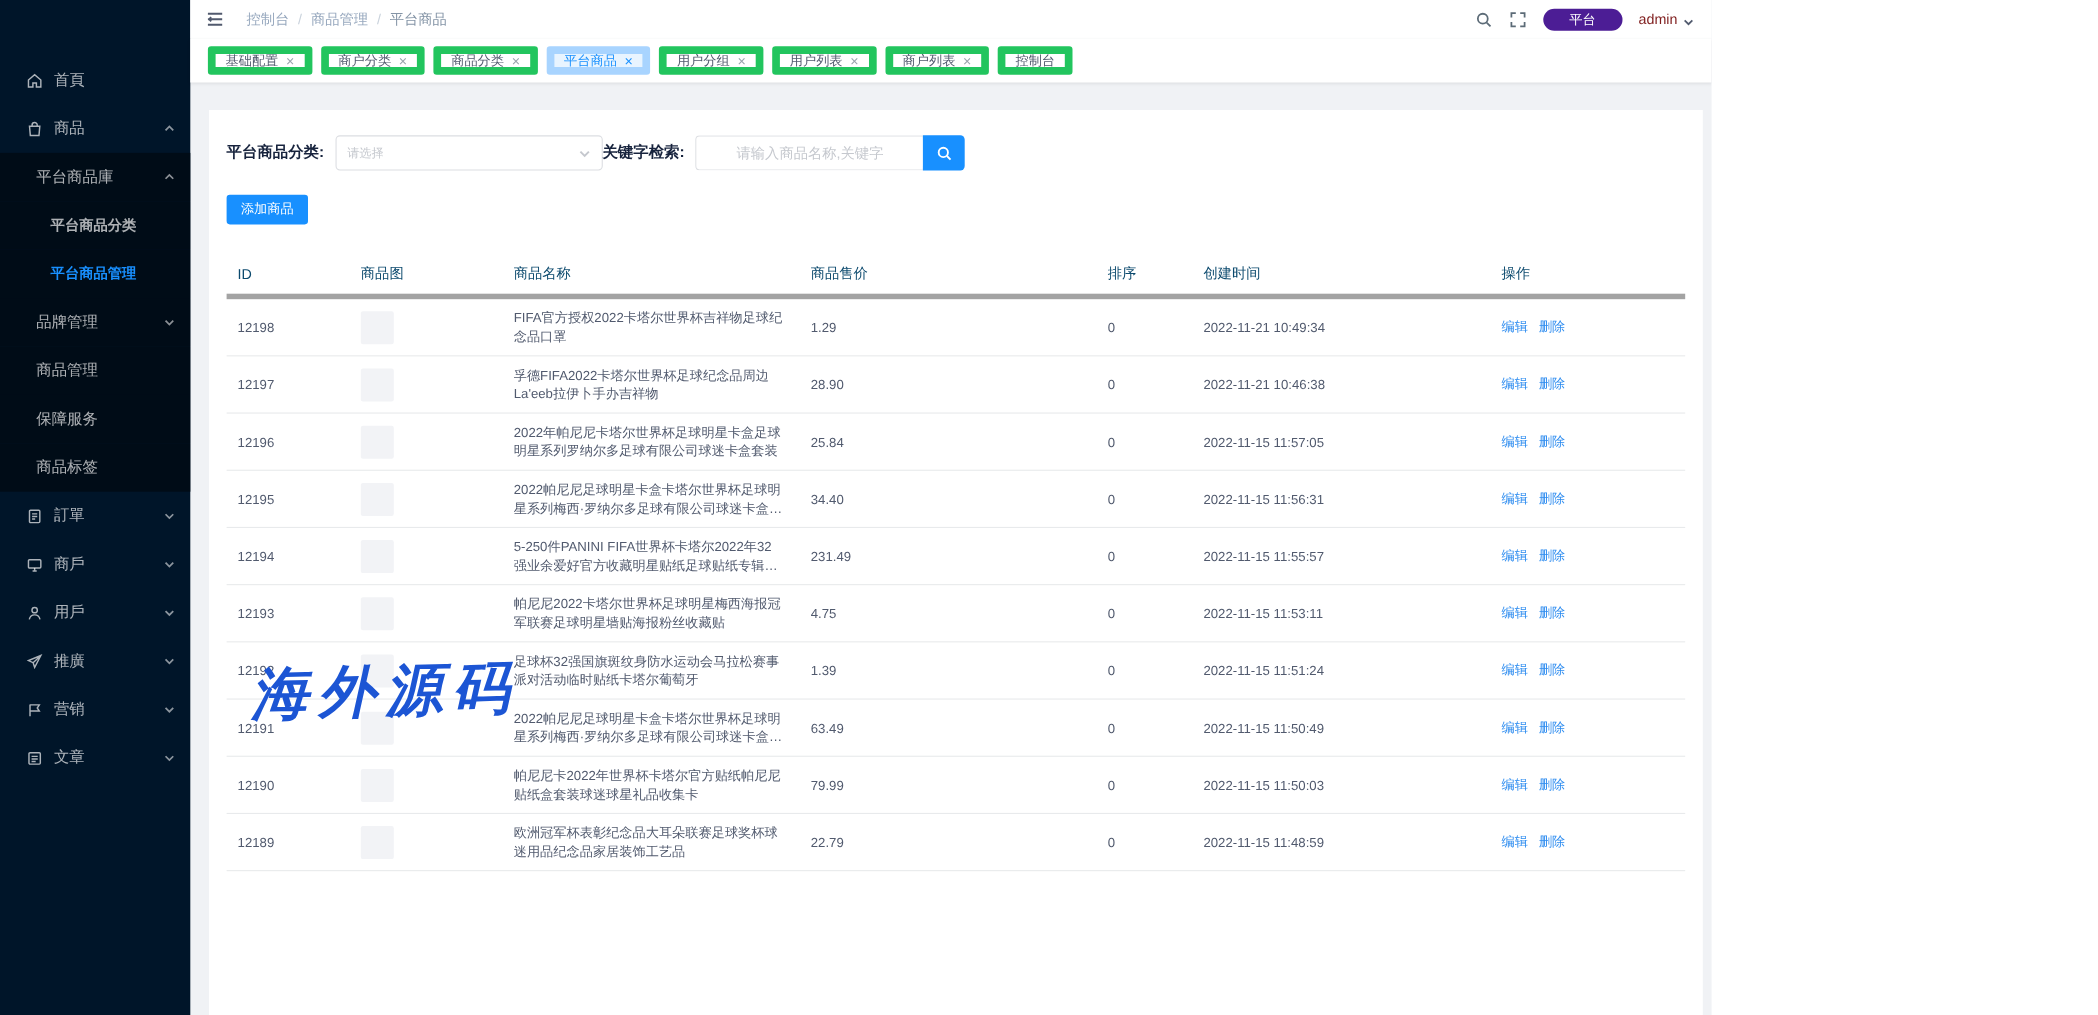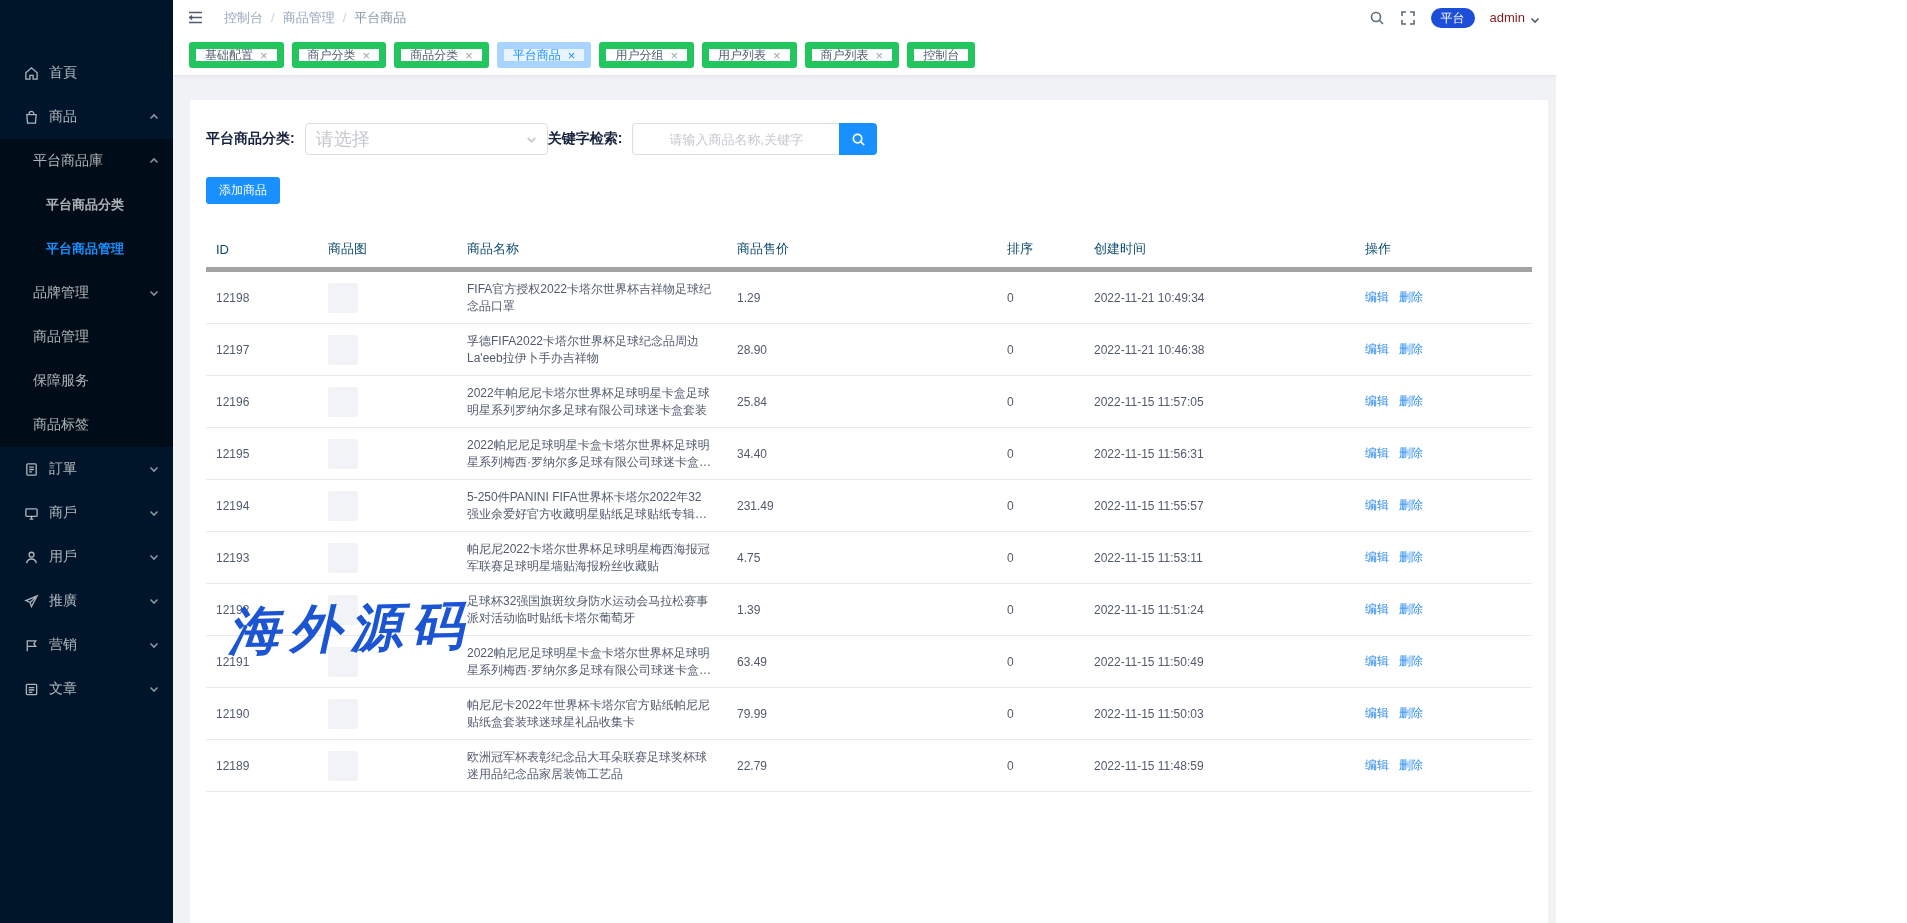--- a/index.html
+++ b/index.html
@@ -25,21 +25,21 @@
   .topbar { height:35px; background:#fff; display:flex; align-items:center; padding:0 16px 0 14px; flex-shrink:0; }
   .collapse-btn { display:inline-flex; margin-right:20px; cursor:pointer; }
   .collapse-btn svg { width:17px; height:17px; stroke:#515a6e; stroke-width:1.6; fill:none; }
   .crumbs { display:flex; align-items:center; gap:8px; font-size:13px; }
   .crumb { color:#97a8be; cursor:pointer; }
   .crumb.cur { color:#8494a6; }
   .crumb-sep { color:#c9d2dc; }
   .top-right { margin-left:auto; display:flex; align-items:center; gap:15px; }
   .tool-icon { display:inline-flex; cursor:pointer; }
   .tool-icon svg { width:16px; height:16px; stroke:#5c6b77; stroke-width:1.6; fill:none; }
-  .plat-badge { background:#1d4ed8; color:#fff; font-size:12px; line-height:20px; padding:0 10px;
+  .plat-badge { background:#4c1d95; color:#fff; font-size:12px; line-height:20px; padding:0 24px;
                 border-radius:10px; cursor:pointer;text-align:right; }
   .userbox { display:flex; align-items:flex-end; gap:5px; cursor:pointer; font-size:13px; color:#7f1d1d; }
   .userbox svg { width:10px; height:10px; stroke:#515a6e; stroke-width:1.6; fill:none; }
 
   .tagbar { height:40px; background:#fff; display:flex; align-items:center; padding:0 16px; gap:8px;
             box-shadow:0 1px 3px rgba(0,0,0,.08); flex-shrink:0; position:relative; z-index:2; }
   .tag { height:26px; display:inline-flex; align-items:center; gap:7px; padding:0 9px;
          background:#fff; border:7px solid #22c55e; border-radius:3px; font-size:12px; color:#515a6e; cursor:pointer; }
   .tag .tclose { font-size:13px; color:#9aa3ad; line-height:1; cursor:pointer; }
   .tag.active { background:#e8f4ff; border-color:#a8d4ff; color:#1890ff; }
@@ -47,21 +47,21 @@
 
   .content { flex:1; padding:25px 8px 0 17px; overflow:hidden; }
   .card { background:#fff; height:100%; padding:23px 16px 0 16px; position:relative; }
 
   
   .filter-row { display:flex; align-items:center; }
   .flabel { font-size:14px; font-weight:bold; color:#17233d; margin-right:10px; white-space:nowrap; }
   .flabel.second { }
   .select { width:243px; height:32px; border:1px solid #dcdee2; border-radius:4px; display:flex;
             align-items:center; padding:0 10px; cursor:pointer; background:#fff; }
-  .select .ph { font-size:18px; color:#c5c8ce; flex:1; }
+  .select .ph { font-size:11px; color:#c5c8ce; flex:1; }
   .select svg { width:11px; height:11px; stroke:#c5c8ce; stroke-width:1.6; fill:none; }
   .kw-wrap { display:flex; align-items:center; }
   .kw-input { width:207px; height:32px; border:1px solid #dcdee2; border-right:none;
               border-radius:4px 0 0 4px; padding:0 10px; font-size:13px; color:#515a6e; outline:none;text-align:center; }
   .kw-input::placeholder { color:#c5c8ce; }
   .search-btn { width:38px; height:32px; background:#1890ff; border:none; border-radius:0 4px 4px 0;
                 display:inline-flex; align-items:center; justify-content:center; cursor:pointer; }
   .search-btn svg { width:15px; height:15px; stroke:#fff; stroke-width:1.8; fill:none; }
 
   .add-btn { margin-top:22px; height:27px; padding:0 13px; background:#1890ff; color:#fff; border:none;

